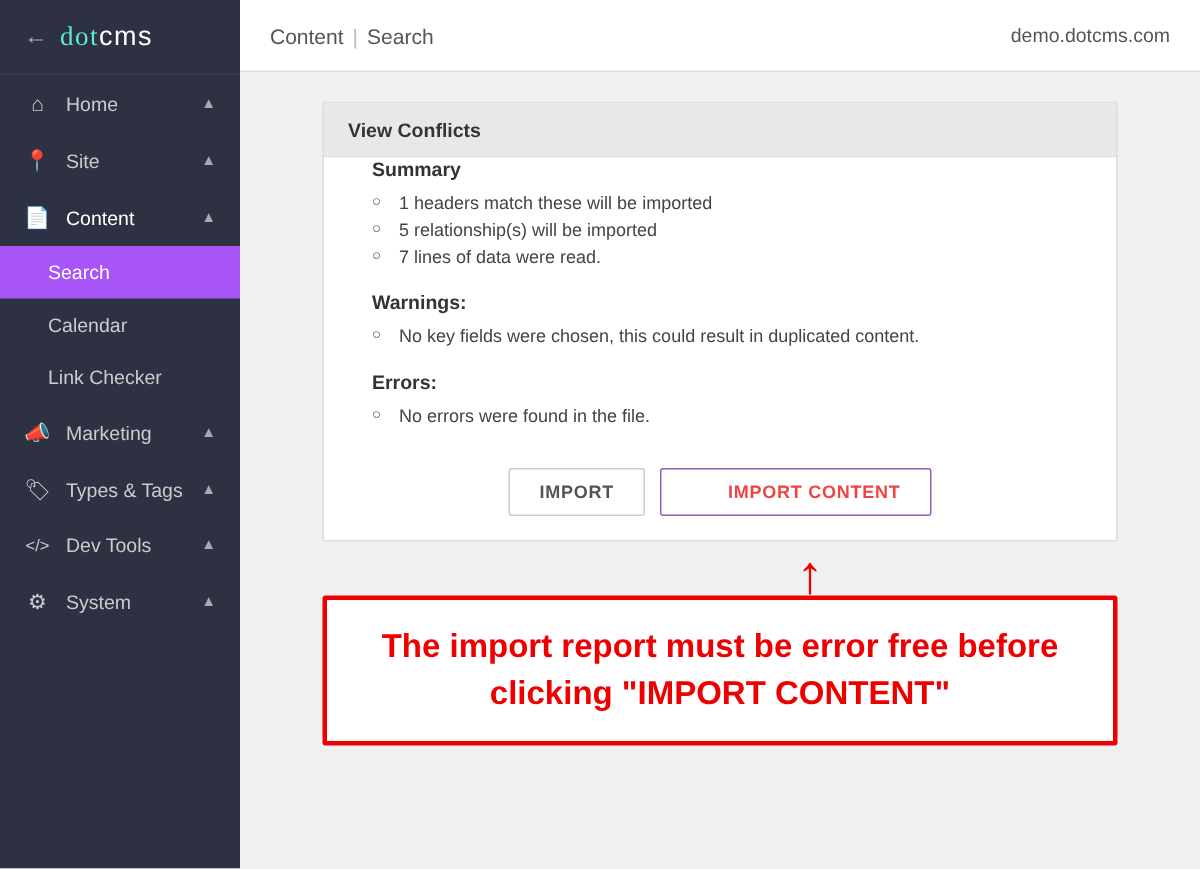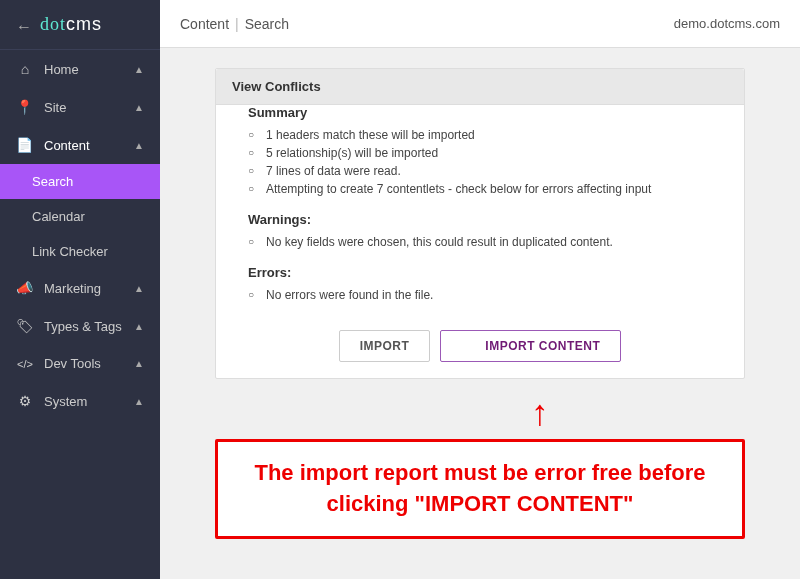--- a/index.html
+++ b/index.html
@@ -95,21 +95,21 @@
     .breadcrumb .current { color: #555; }
     .top-domain { font-size: 13px; color: #555; }
 
     
     .content-area {
       flex: 1;
       padding: 20px;
       overflow-y: auto;
       display: flex;
       flex-direction: column;
-      gap: 16px;
+      gap: 4px;
     }
 
     
     .card {
       background: #fff;
       border: 1px solid #ddd;
       border-radius: 2px;
       padding: 0;
       max-width: 530px;
       margin: 0 auto;
@@ -167,21 +167,21 @@
       background: #fff;
       cursor: pointer;
       font-size: 12px;
       font-weight: 600;
       letter-spacing: 0.5px;
       border-radius: 2px;
       color: #555;
     }
     .btn-primary {
       border-color: #9b59b6;
-      color: #701a75;
+      color: #ef4444;
       padding-left: 44px;
     }
 
     
     .annotation-box {
       border: 3px solid #e00;
       background: #fff;
       padding: 16px 24px;
       max-width: 530px;
       margin: 0 auto;
@@ -296,21 +296,20 @@
     <div class="card">
       <div class="card-header">View Conflicts</div>
       <div class="card-body">
 
         <div class="section-summary">
           <div class="section-title">Summary</div>
           <ul class="bullet-list">
             <li>1 headers match these will be imported</li>
             <li>5 relationship(s) will be imported</li>
             <li>7 lines of data were read.</li>
-            <li>Attempting to create 7 contentlets - check below for errors affecting input</li>
           </ul>
         </div>
 
         <div class="section-warnings">
           <div class="section-title">Warnings:</div>
           <ul class="bullet-list">
             <li>No key fields were chosen, this could result in duplicated content.</li>
           </ul>
         </div>
 

